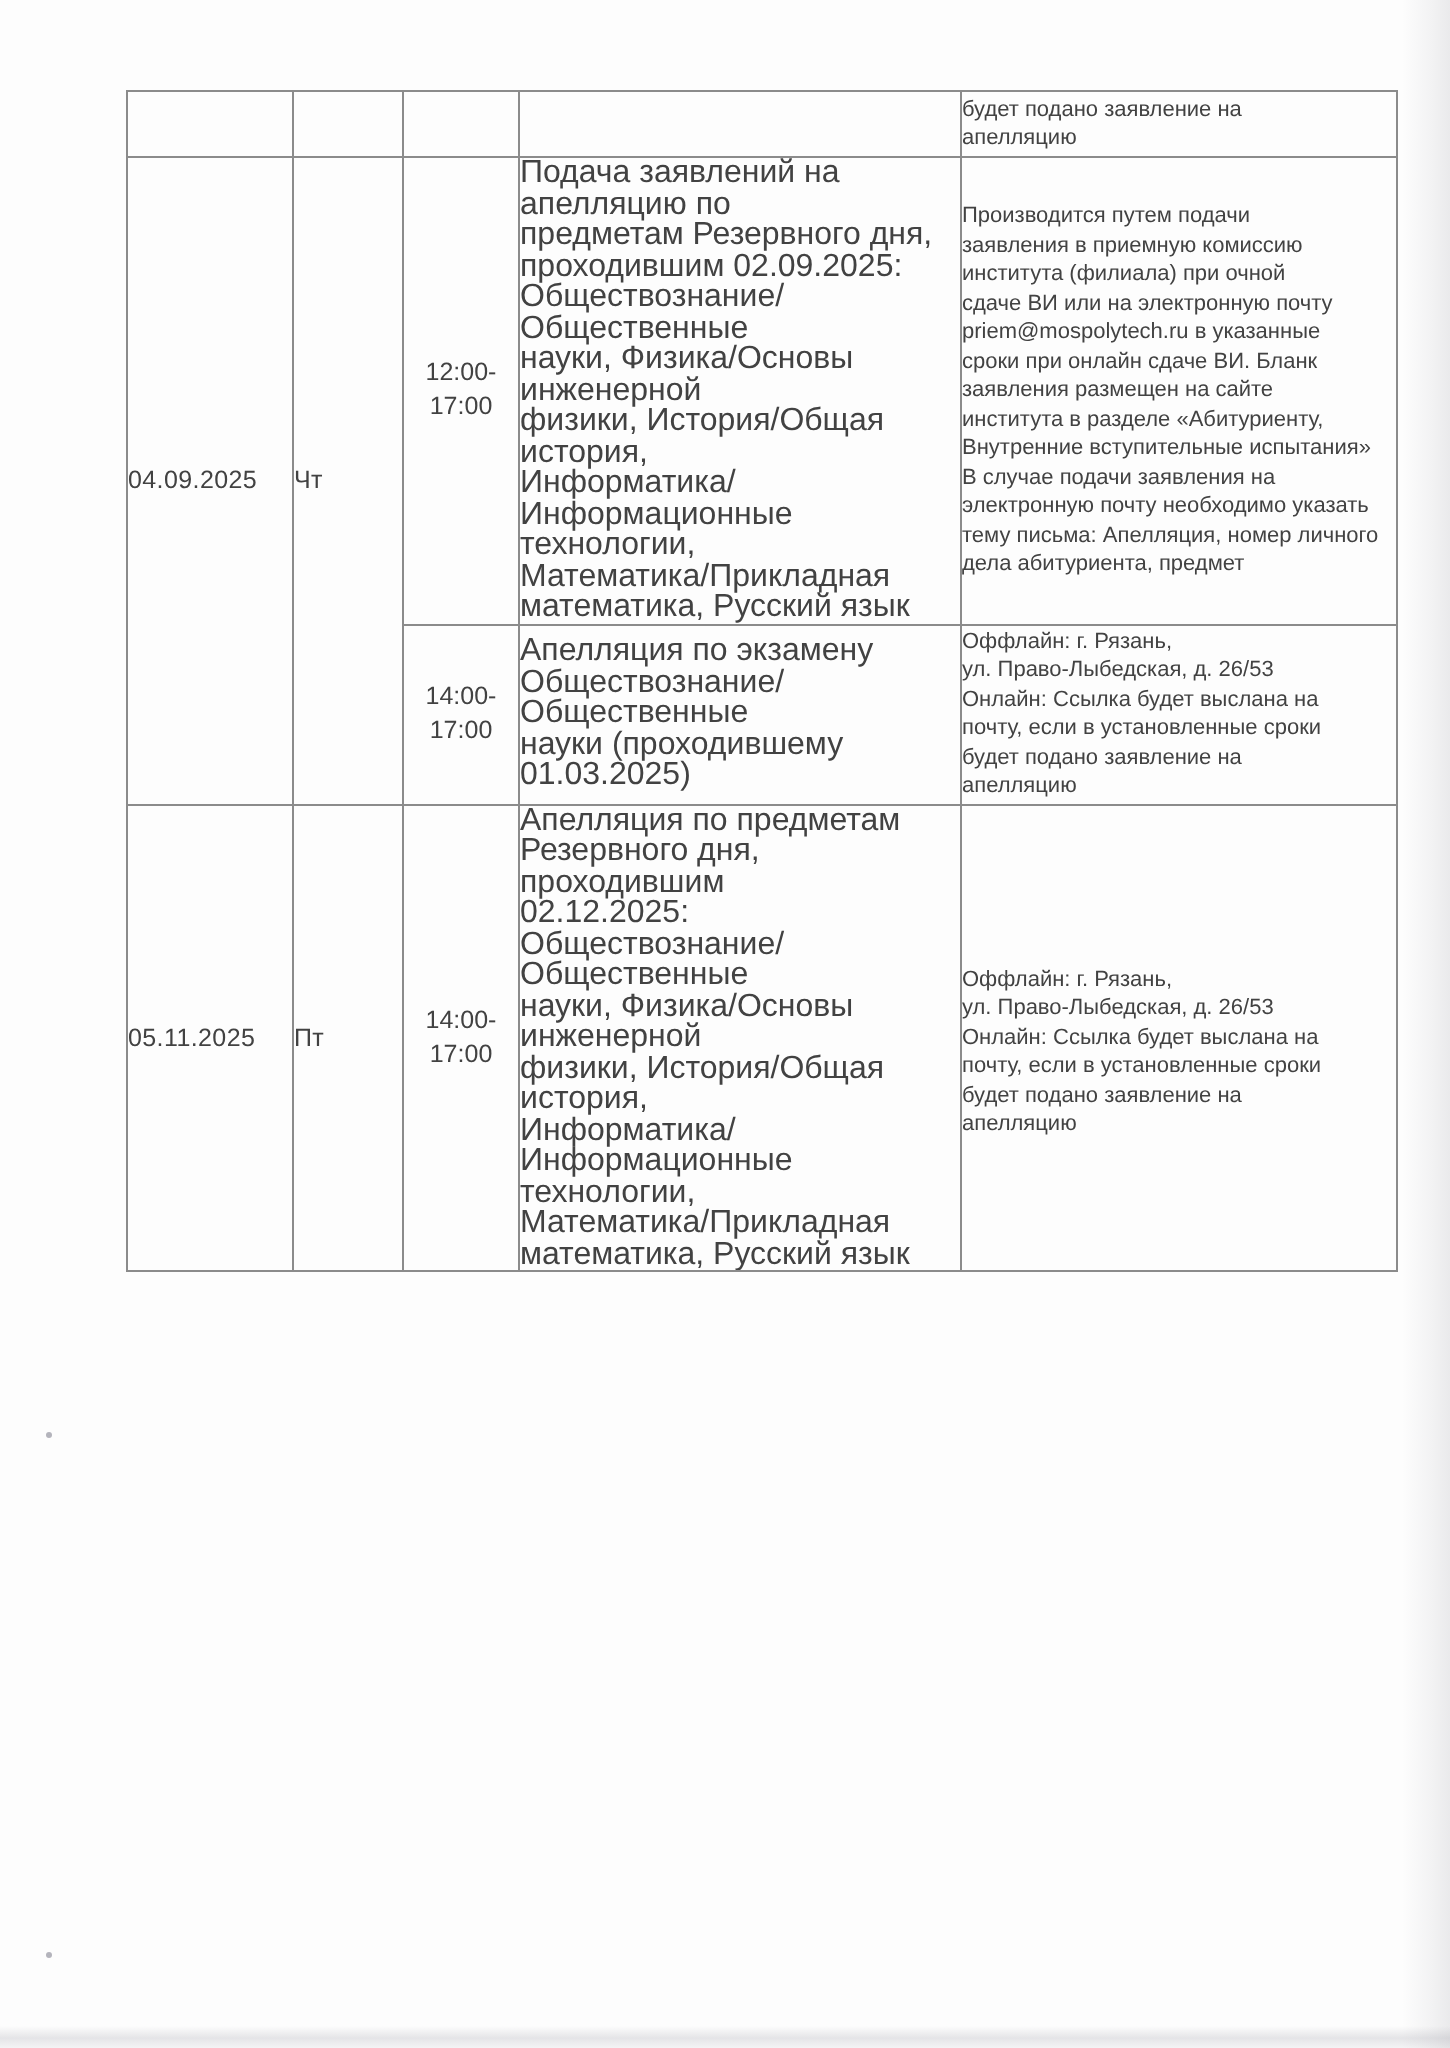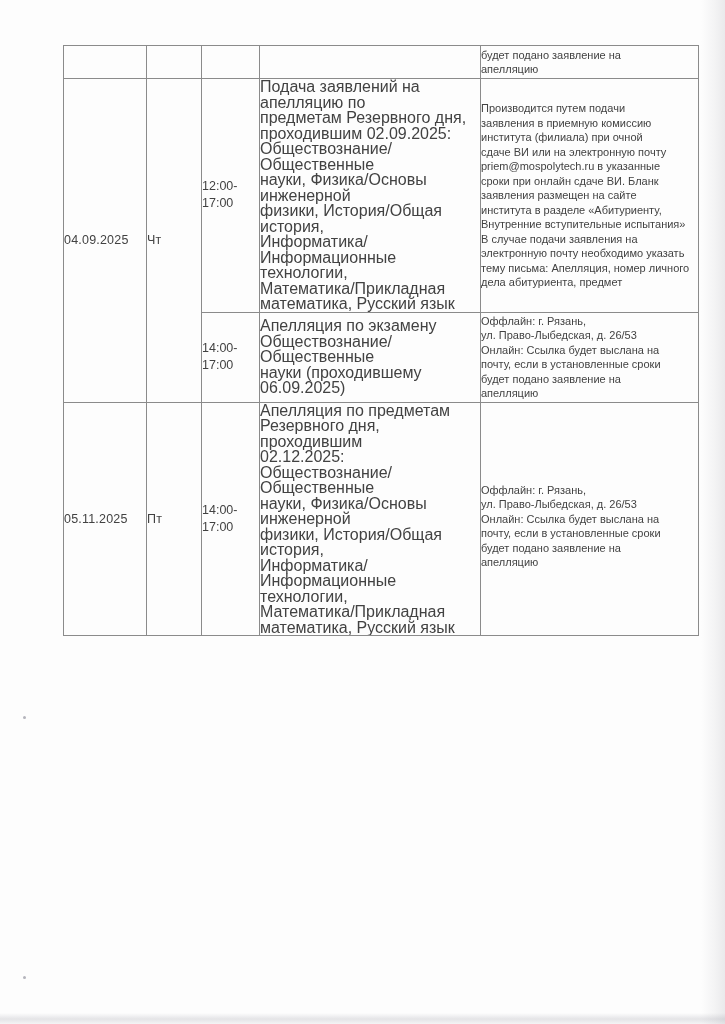--- a/index.html
+++ b/index.html
@@ -35,20 +35,21 @@
   tr.r0{height:33px;}
   tr.r1{height:189px;}
   tr.r2{height:90px;}
   tr.r3{height:160px;}
 
   td.c-date,td.c-day{
     font-size:12.5px;
     letter-spacing:.2px;
   }
   td.c-time{
+    text-align:center;
     font-size:12.5px;
     line-height:17px;
   }
   td.c-desc{
     font-size:16px;
     line-height:15.5px;
     padding:4px 4px 4px 7px;
     vertical-align:middle;
   }
   td.c-details{
@@ -135,21 +136,21 @@
 электронную почту необходимо указать
 тему письма: Апелляция, номер личного
 дела абитуриента, предмет</td>
     </tr>
 
     <tr class="r2">
       <td class="c-time">14:00-
 17:00</td>
       <td class="c-desc">Апелляция по экзамену
 Обществознание/Общественные
-науки (проходившему 06.09.2025)</td>
+науки (проходившему 01.03.2025)</td>
       <td class="c-details">Оффлайн: г. Рязань,
 ул. Право-Лыбедская, д. 26/53
 Онлайн: Ссылка будет выслана на
 почту, если в установленные сроки
 будет подано заявление на
 апелляцию</td>
     </tr>
 
     <tr class="r3">
       <td class="c-date">05.11.2025</td>

